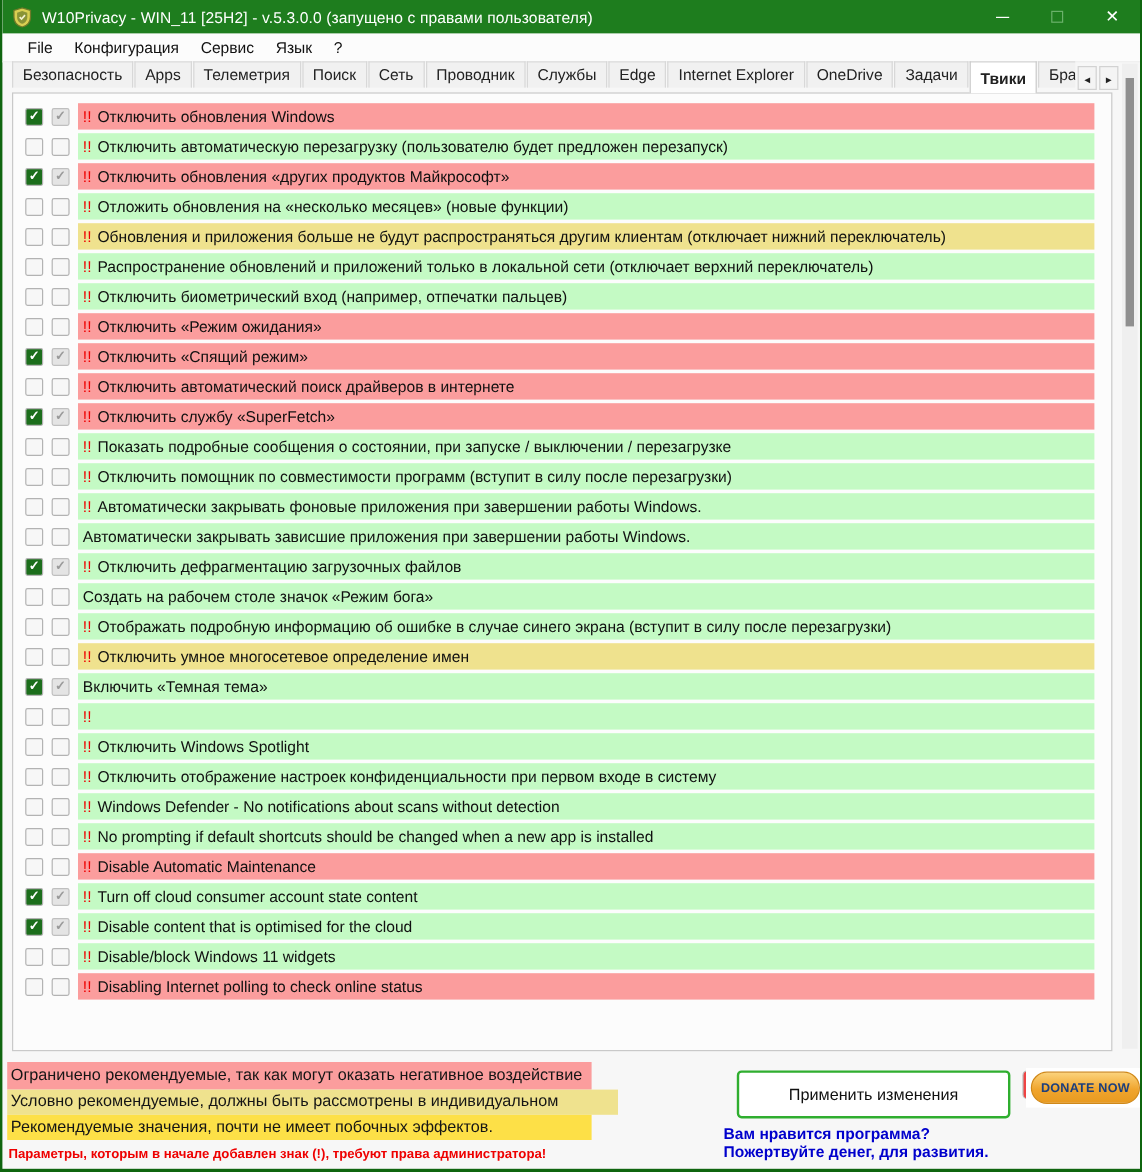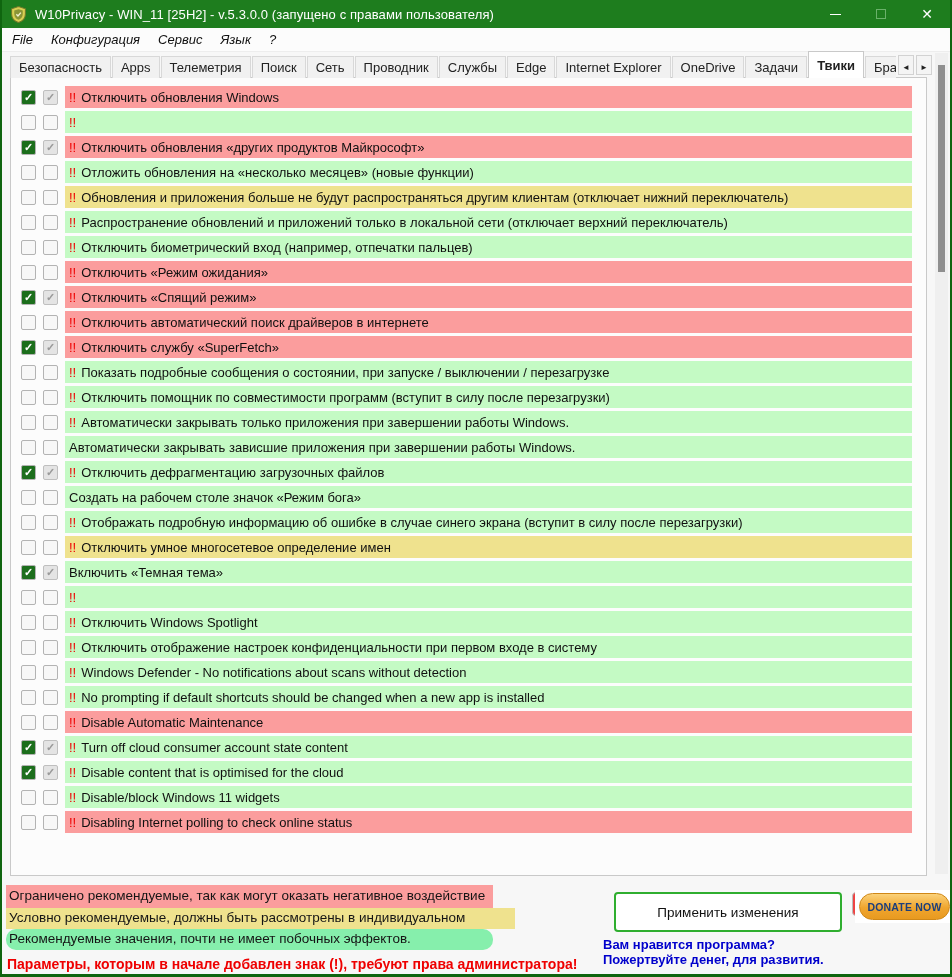--- a/index.html
+++ b/index.html
@@ -24,28 +24,28 @@
   .win-controls { display: flex; height: 28px; }
   .win-btn { width: 46px; height: 28px; display: flex; align-items: center;
     justify-content: center; cursor: default; }
   .min-glyph { width: 11px; border-top: 1px solid #fff; height: 0; display: block; }
   .max-glyph { width: 10px; height: 10px; border: 1px solid rgba(220,255,220,.4); display: block; }
   .close-glyph::before { content: "✕"; color: #fff; font-size: 14px; line-height: 1; }
 
   
   .menubar {
     height: 24px; background: #fcfcfc; display: flex; align-items: center;
-    padding-left: 1px; border-bottom: 1px solid #ededed; font-size: 13px; color: #111; font-style: italic;
+    padding-left: 12px; border-bottom: 1px solid #ededed; font-size: 13px; color: #111;
   }
   .menu-item { padding: 0 9px; height: 22px; display: flex; align-items: center; }
 
   
   .tabstrip {
     position: absolute; top: 51px; left: 8px; width: 886px; height: 27px;
-    display: flex; align-items: flex-end; overflow: hidden; z-index: 3;
+    display: flex; align-items: flex-start; overflow: hidden; z-index: 3;
   }
   .tab {
     flex: none; height: 22px; padding: 0 8px; margin-right: 1px;
     background: #f1f1f1; border: 1px solid #d8d8d8; border-bottom: none;
     font-size: 13px; color: #222; display: flex; align-items: center;
     white-space: nowrap;
   }
   .tab.active {
     height: 27px; background: #fff; position: relative; z-index: 4;
     border-color: #c9c9c9;
@@ -91,23 +91,23 @@
   }
   .scroll-thumb { position: absolute; left: 3px; width: 7px; top: 12px; height: 207px;
     background: #8f8f8f; }
 
   
   .legend { position: absolute; left: 4px; top: 885px; z-index: 2; }
   .legend-item { font-size: 13.5px; color: #151515; padding: 0 3px; overflow: hidden; }
   .legend-item .l2 { display: block; }
   .legend-item.red    { background: #fb9d9d; width: 487px; height: 23px; line-height: 21px; }
   .legend-item.yellow { background: #efe28e; width: 509px; height: 21px; line-height: 20px; }
-  .legend-item.green  { background: #86efac; width: 487px; height: 21px; line-height: 20px; border-radius: 10px; }
+  .legend-item.green  { background: #fde047; width: 487px; height: 21px; line-height: 20px; }
   .admin-note { position: absolute; left: 5px; top: 956px; color: #ee0000;
-    font-weight: bold; font-size: 14px; z-index: 2; }
+    font-weight: bold; font-size: 11px; z-index: 2; }
 
   .apply-btn {
     position: absolute; left: 612px; top: 892px; width: 228px; height: 40px;
     background: #fff; border: 2px solid #2fae2f; border-radius: 4px;
     font-size: 13.5px; color: #111; font-family: inherit;
   }
   .close-btn {
     position: absolute; left: 850px; top: 892px; width: 87px; height: 24px;
     background: #ef4444; border: 1px solid #bbbbbb; border-radius: 4px;
     font-size: 13.5px; color: #111; font-family: inherit;
@@ -188,20 +188,21 @@
     <span class="band red">
       <span class="admin-mark">!!</span>
       <span>Отключить обновления Windows</span>
     </span>
   </div>
         <div class="row">
     <span class="cb cb1"></span>
     <span class="cb cb2"></span>
     <span class="band green">
       <span class="admin-mark">!!</span>
+      <span>Отключить автоматическую перезагрузку (пользователю будет предложен перезапуск)</span>
     </span>
   </div>
         <div class="row">
     <span class="cb cb1 checked"></span>
     <span class="cb cb2 checked"></span>
     <span class="band red">
       <span class="admin-mark">!!</span>
       <span>Отключить обновления «других продуктов Майкрософт»</span>
     </span>
   </div>
@@ -283,21 +284,21 @@
     <span class="band green">
       <span class="admin-mark">!!</span>
       <span>Отключить помощник по совместимости программ (вступит в силу после перезагрузки)</span>
     </span>
   </div>
         <div class="row">
     <span class="cb cb1"></span>
     <span class="cb cb2"></span>
     <span class="band green">
       <span class="admin-mark">!!</span>
-      <span>Автоматически закрывать только приложения при завершении работы Windows.</span>
+      <span>Автоматически закрывать фоновые приложения при завершении работы Windows.</span>
     </span>
   </div>
         <div class="row">
     <span class="cb cb1"></span>
     <span class="cb cb2"></span>
     <span class="band green">
       <span class="admin-mark"></span>
       <span>Автоматически закрывать зависшие приложения при завершении работы Windows.</span>
     </span>
   </div>

